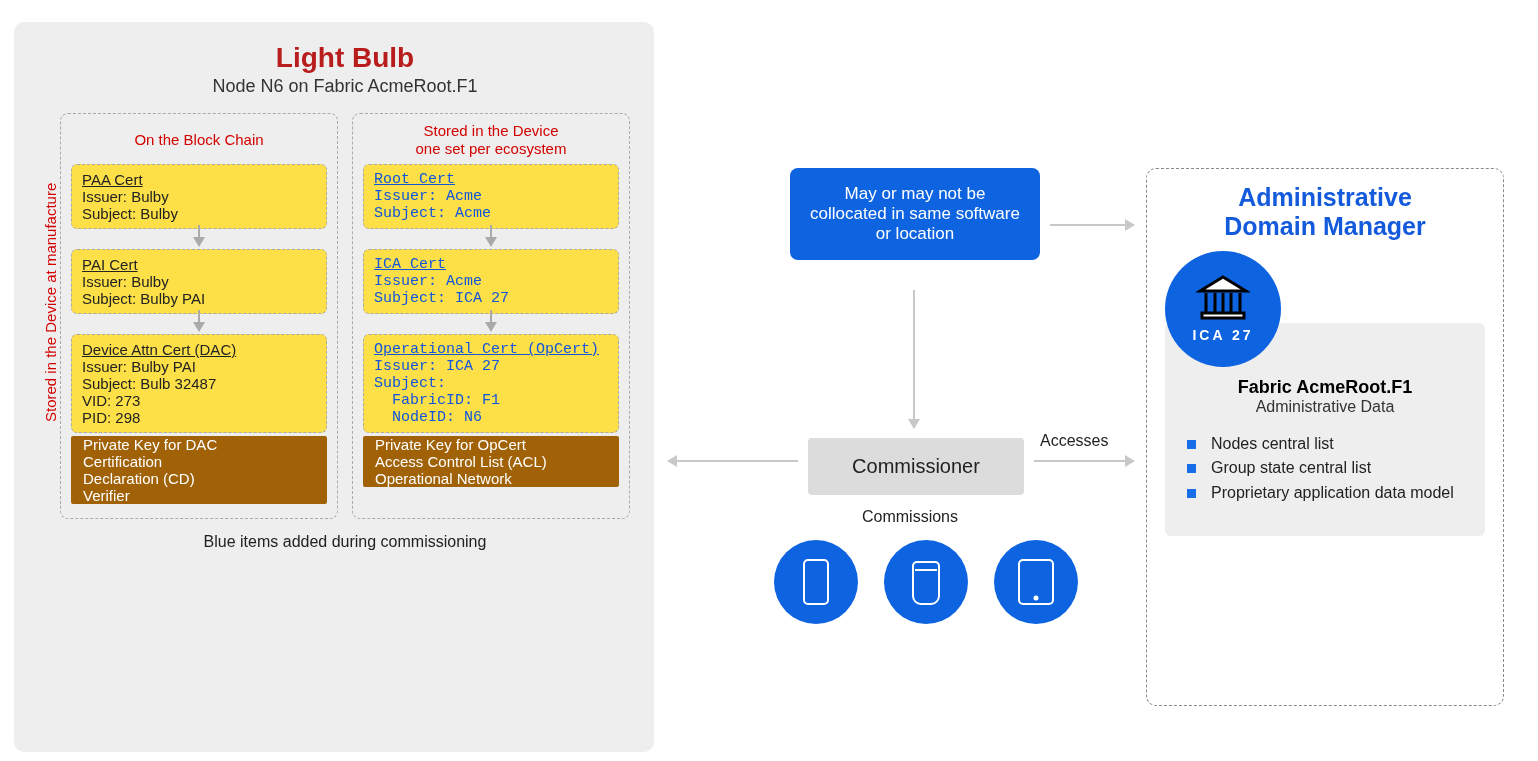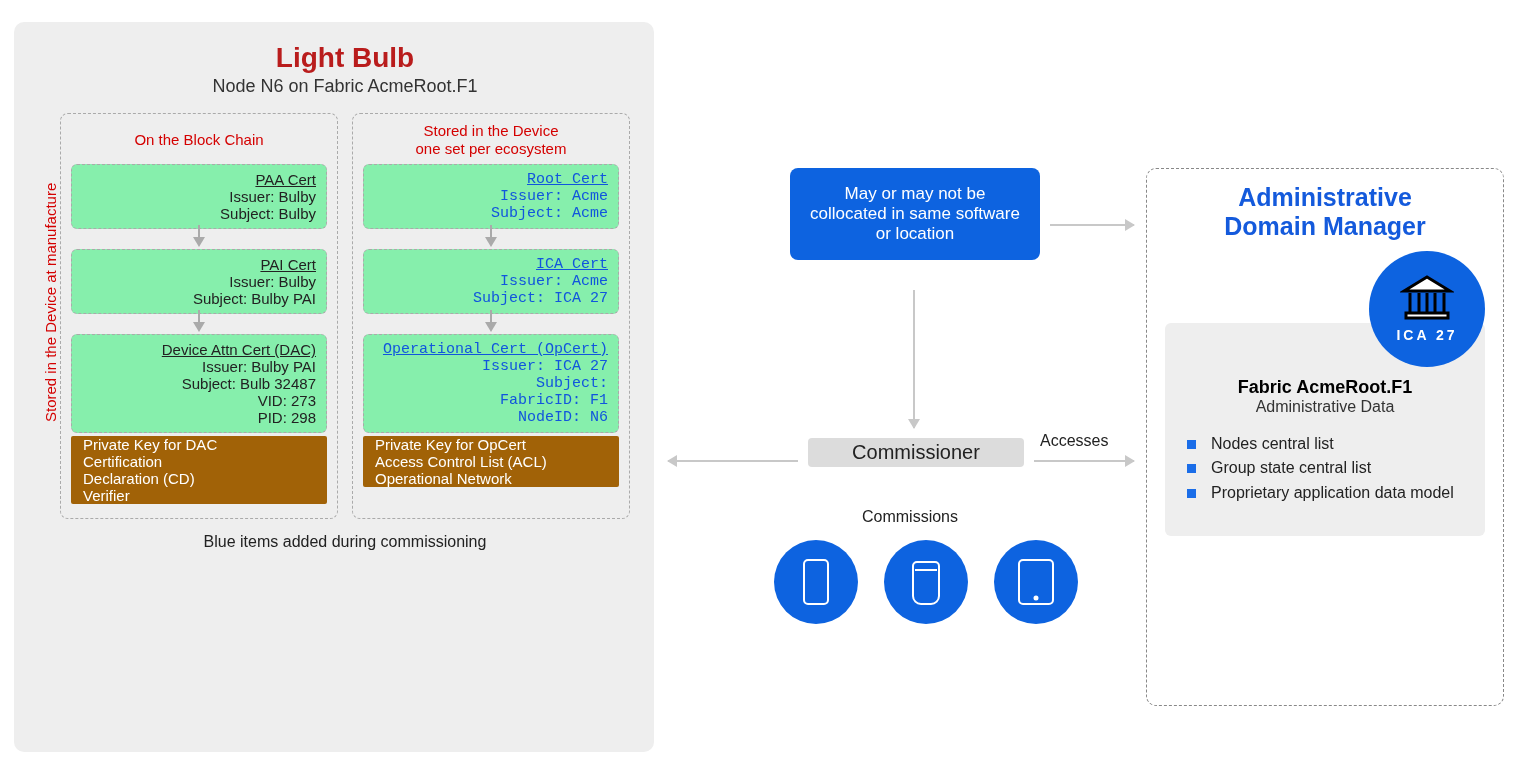--- a/index.html
+++ b/index.html
@@ -53,25 +53,24 @@
     text-align: center;
     line-height: 1.2;
     margin-bottom: 6px;
     min-height: 36px;
     display:flex;align-items:center;justify-content:center;flex-direction:column;
   }
   .cert-box {
     width: 100%;
     border: 1px dashed #aaa;
     border-radius: 6px;
-    background: #86efac;
+    background: #fde047;
     padding: 6px 10px;
     font-size: 15px;
     color: #222;
-    text-align: right;
   }
   .cert-box.blue { color: #1155dd; font-family: Liberation Mono, monospace; }
   .cert-title { text-decoration: underline; }
   .solid-box {
     width: 100%;
     background: #a16207;
     color: #fff;
     font-size: 15px;
     padding: 0 12px;
     border-radius: 2px;
@@ -119,21 +118,21 @@
     color: #fff;
     border-radius: 8px;
     padding: 16px 18px;
     font-size: 17px;
     text-align: center;
   }
   .commissioner {
     position: absolute;
     left: 808px; top: 438px;
     width: 216px;
-    height: 29px;
+    height: 57px;
     background: #dcdcdc;
     border-radius: 4px;
     display:flex;align-items:center;justify-content:center;
     font-size: 20px;
     color: #222;
   }
   .label-accesses {
     position: absolute;
     left: 1040px; top: 432px;
     font-size: 16px;
@@ -170,21 +169,21 @@
     padding: 14px 18px;
   }
   .admin-title {
     color: #145adc;
     font-size: 25px;
     font-weight: bold;
     text-align: center;
     line-height: 1.15;
   }
   .badge-wrap {
-    display:flex;justify-content:flex-end;
+    display:flex;justify-content:flex-start;
     margin-top: 10px;
   }
   .badge {
     width: 116px; height: 116px;
     background: #0d63e0;
     border-radius: 50%;
     display:flex;flex-direction:column;align-items:center;justify-content:center;
     color:#fff;
   }
   .badge-label {

